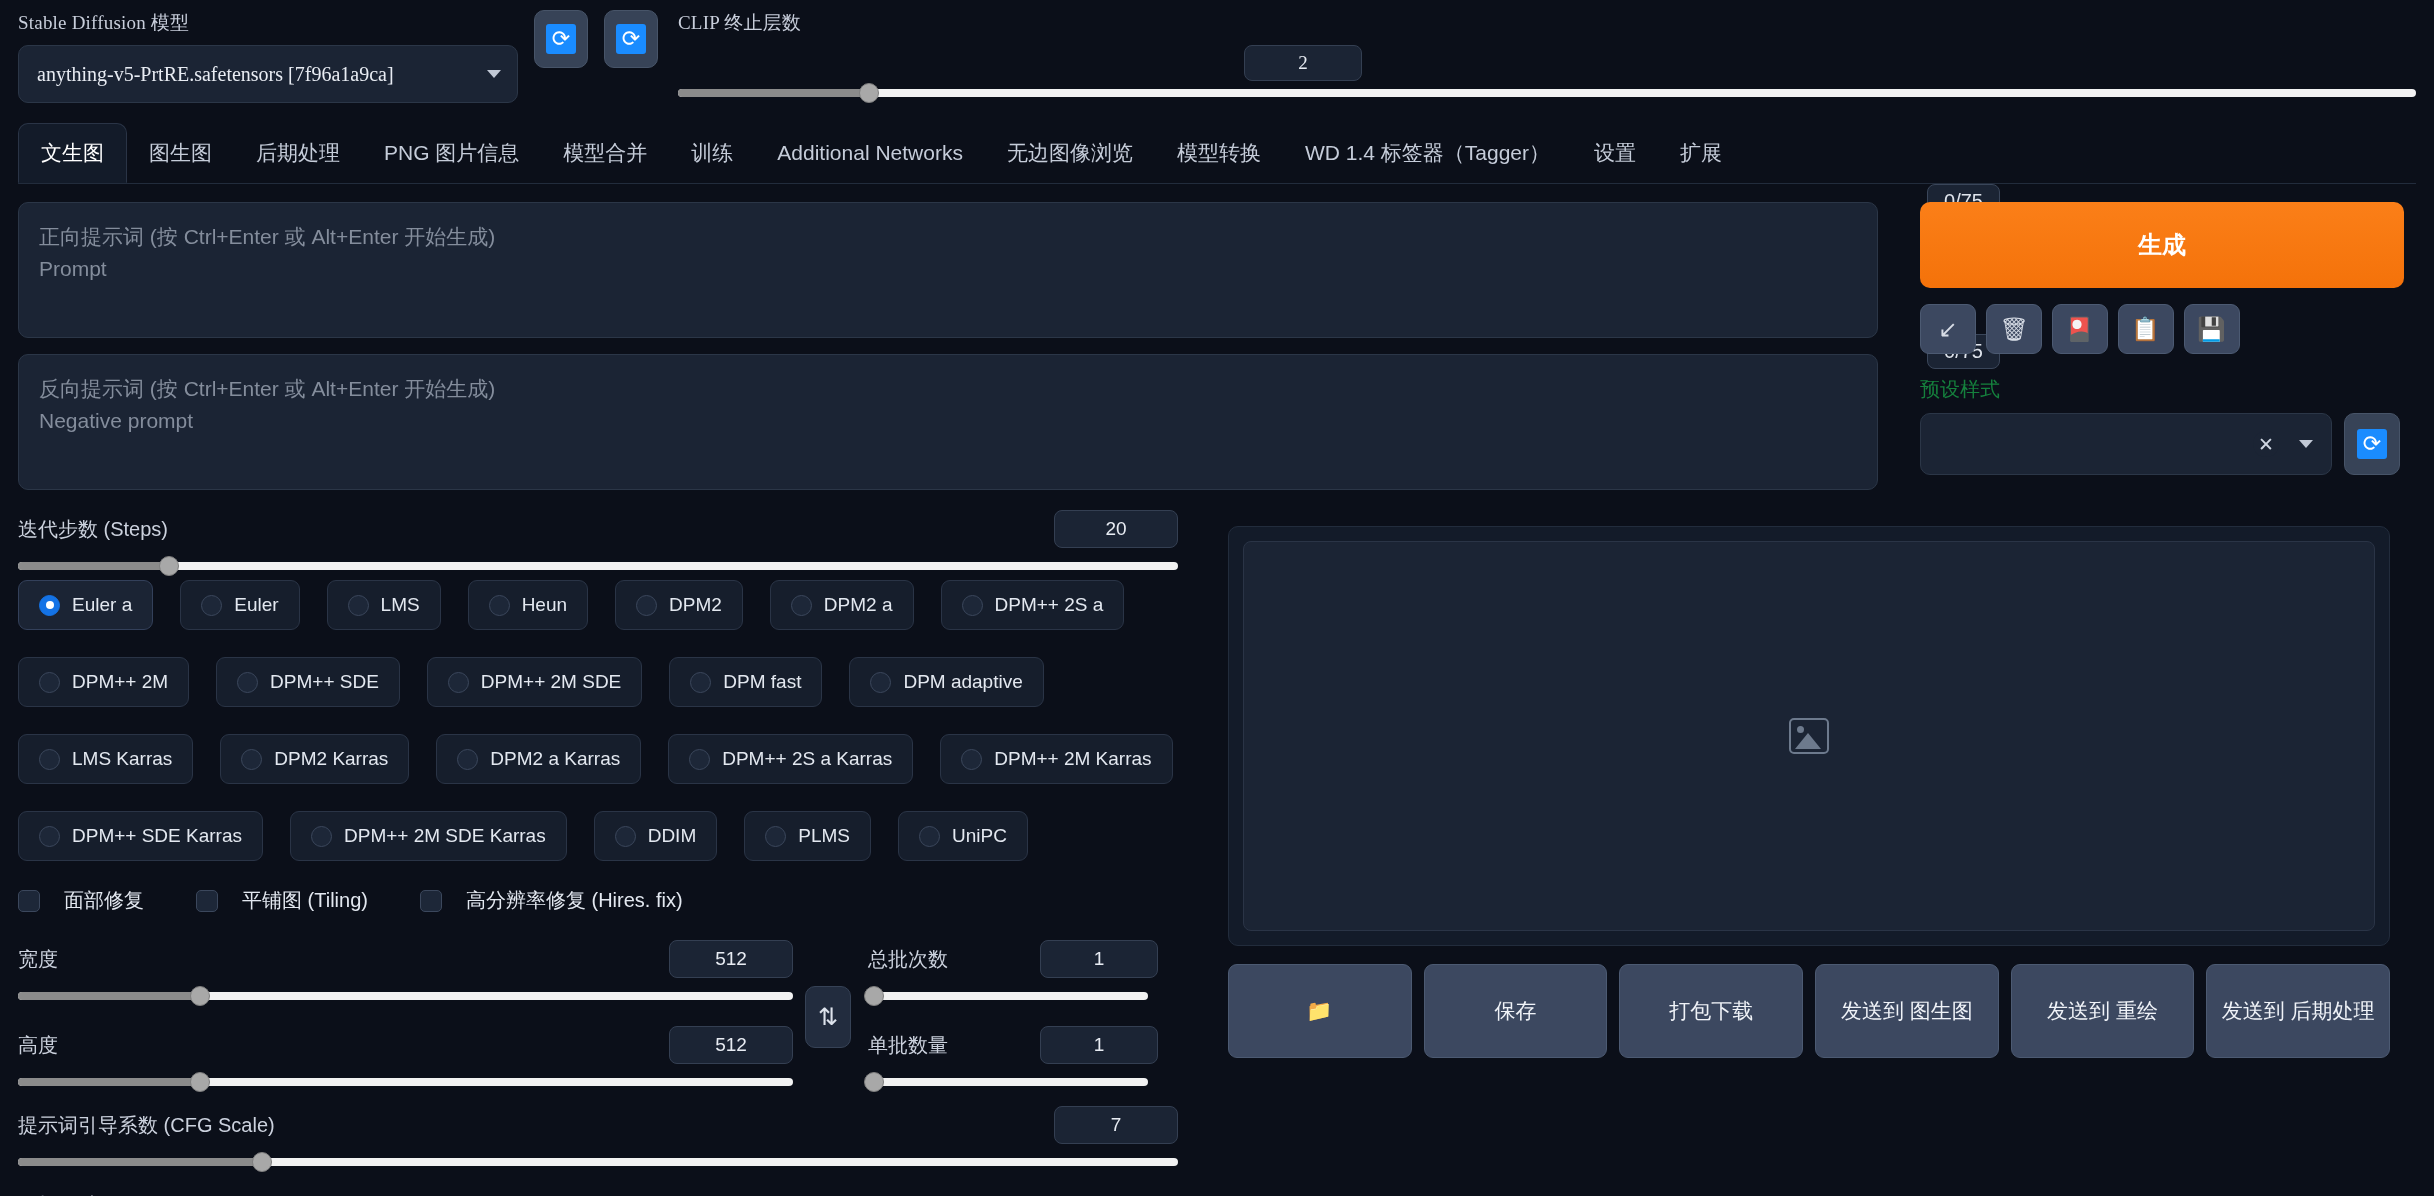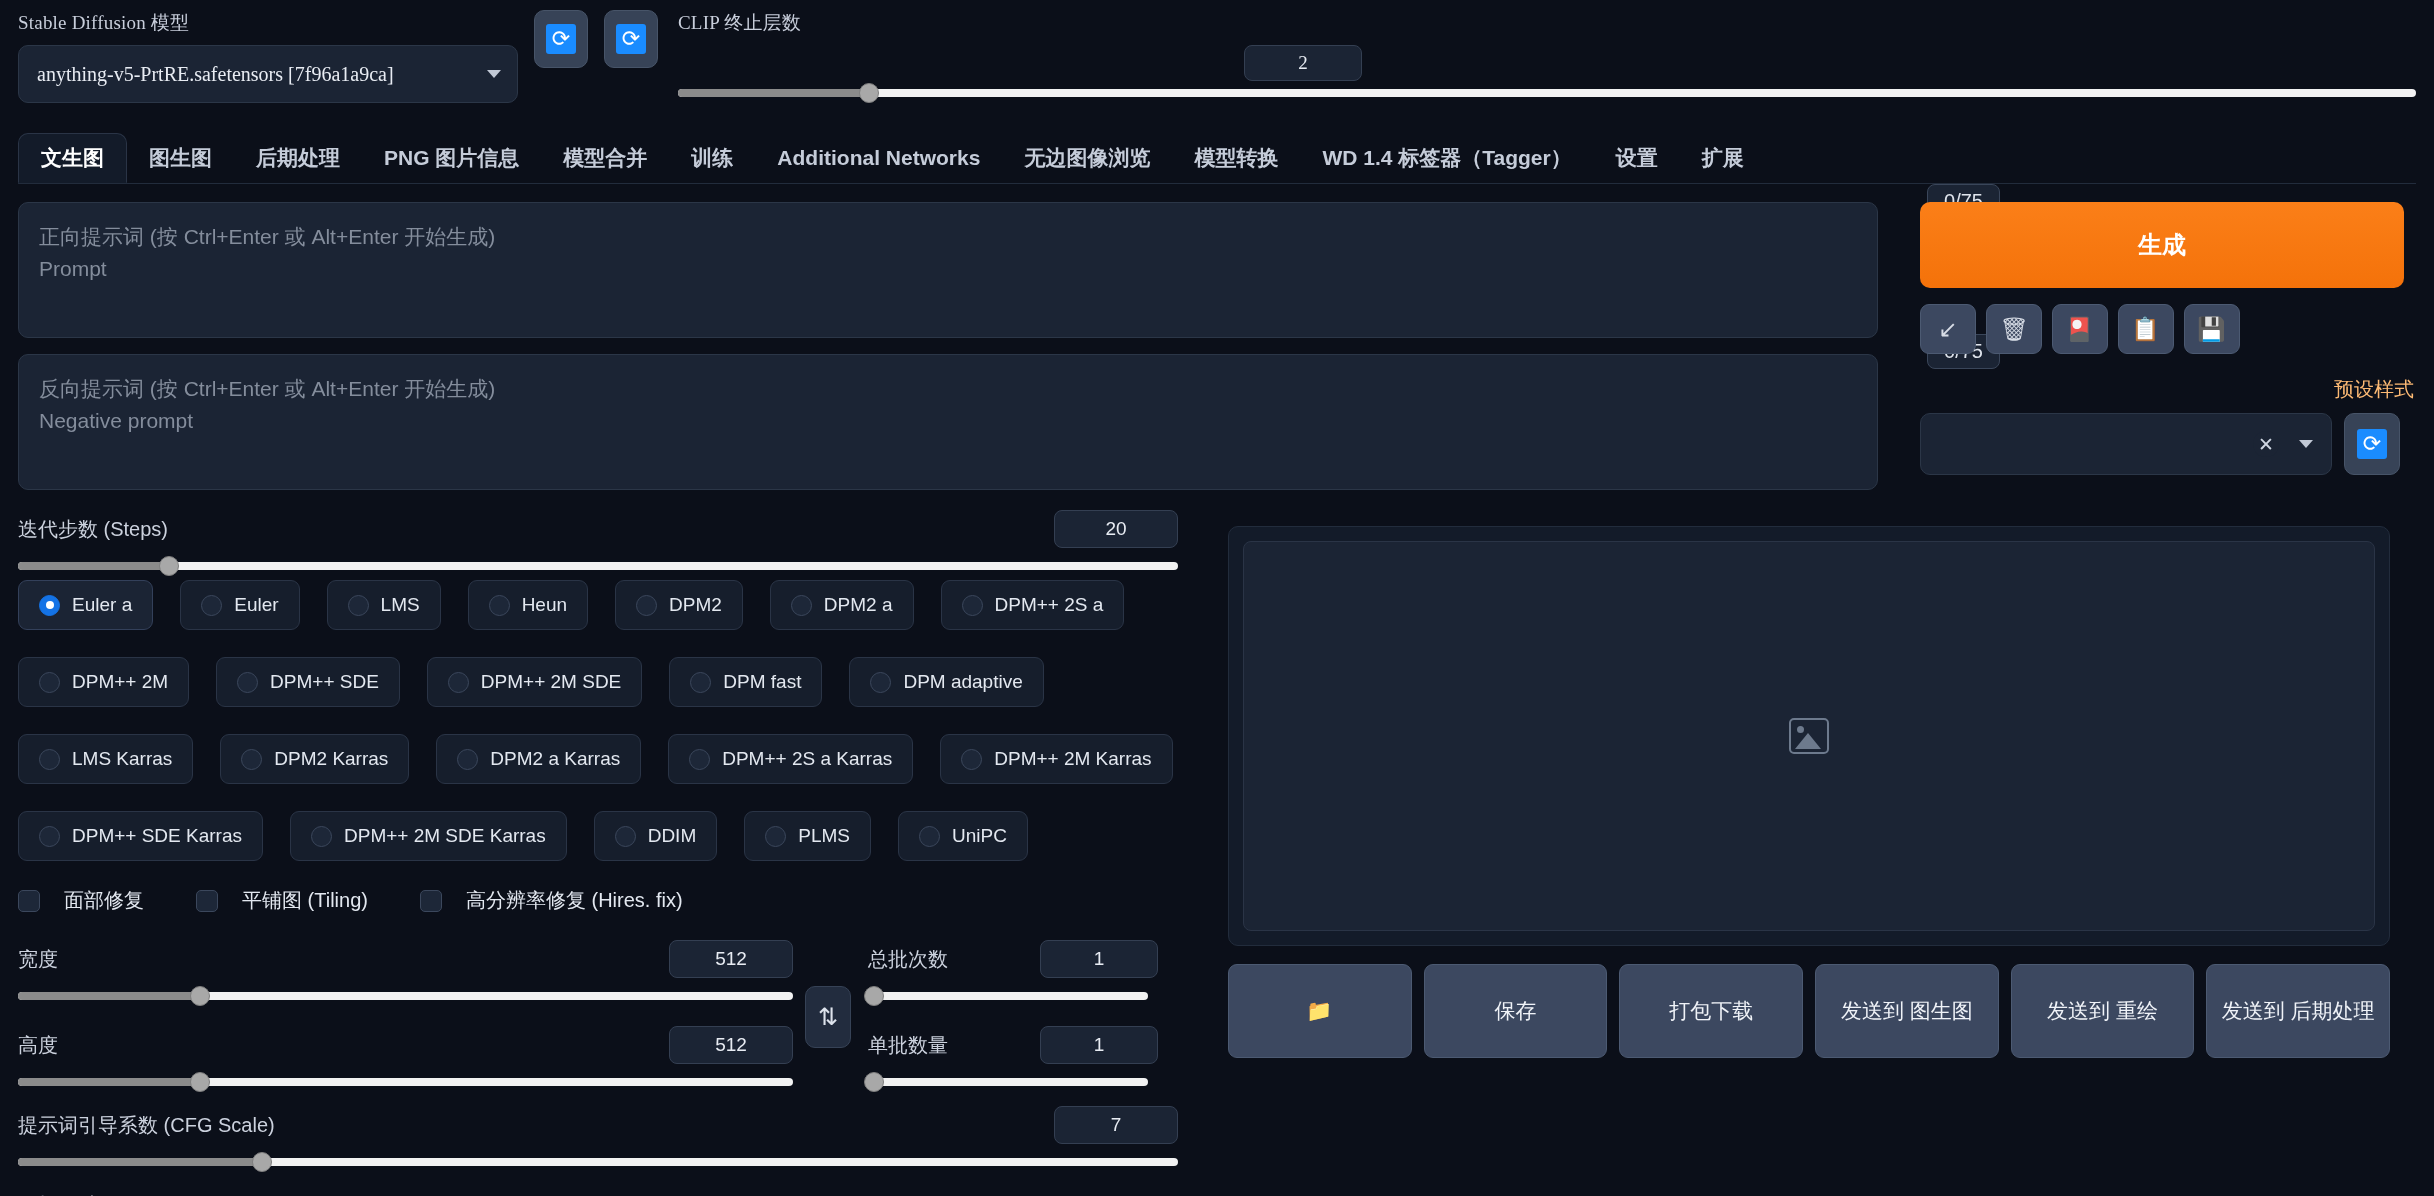--- a/index.html
+++ b/index.html
@@ -51,22 +51,22 @@
   .slider-rail .filled { position: absolute; left:0; top:0; bottom:0; background: #8b8b8b; border-radius: 6px 0 0 6px; }
   .slider-rail .knob {
     position: absolute; top: 50%; transform: translate(-50%,-50%);
     width: 20px; height: 20px; border-radius: 50%; background: #a8a8a8;
     border: 1px solid #7e7e7e; cursor: pointer;
   }
 
   
   .tabs { display: flex; align-items: flex-end; gap: 0; border-bottom: 1px solid #222c3c; height: 52px; margin-top: 8px; }
   .tab {
-    font-size: 21px; color: #c5ccd9; padding: 12px 22px; height: 50px;
-    display: flex; align-items: center; cursor: pointer; white-space: nowrap; font-weight: bold;
+    font-size: 21px; color: #c5ccd9; padding: 12px 22px; height: 60px;
+    display: flex; align-items: center; cursor: pointer; white-space: nowrap;
   }
   .tab.active {
     color: #ffffff; background: #131b29;
     border: 1px solid #2a3away; border: 1px solid #2a3446; border-bottom-color: #131b29;
     border-radius: 10px 10px 0 0;
   }
 
   
   .body { display: flex; gap: 22px; margin-top: 18px; }
   .left { width: 1880px; position: relative; }
@@ -150,21 +150,21 @@
   .gen-btn {
     width: 484px; height: 86px; background: linear-gradient(180deg,#fb7f18 0%,#f4720a 100%);
     border-radius: 10px; display: flex; align-items: center; justify-content: center;
     font-size: 24px; color: #ffffff; font-weight: bold; cursor: pointer;
   }
   .icon-row { display: flex; gap: 10px; margin-top: 16px; }
   .icon-btn {
     width: 56px; height: 50px; border-radius: 9px; background: #3c4860; border: 1px solid #4c5a72;
     display: flex; align-items: center; justify-content: center; font-size: 23px; cursor: pointer;
   }
-  .styles-label { font-size: 20px; color: #fdba74; margin-top: 22px; text-align: right; }
+  .styles-label { font-size: 20px; color: #15803d; margin-top: 22px; }
   .styles-row { display: flex; align-items: center; gap: 12px; margin-top: 10px; }
   .styles-field {
     position: relative; width: 412px; height: 62px; background: #1b2434;
     border: 1px solid #2b3647; border-radius: 10px; cursor: pointer;
   }
   .styles-clear {
     position: absolute; right: 52px; top: 50%; transform: translateY(-50%);
     width: 26px; height: 26px; border-radius: 50%; background: #1b2434;
     color: #cfd6e2; font-size: 19px; display: flex; align-items: center; justify-content: center;
   }

